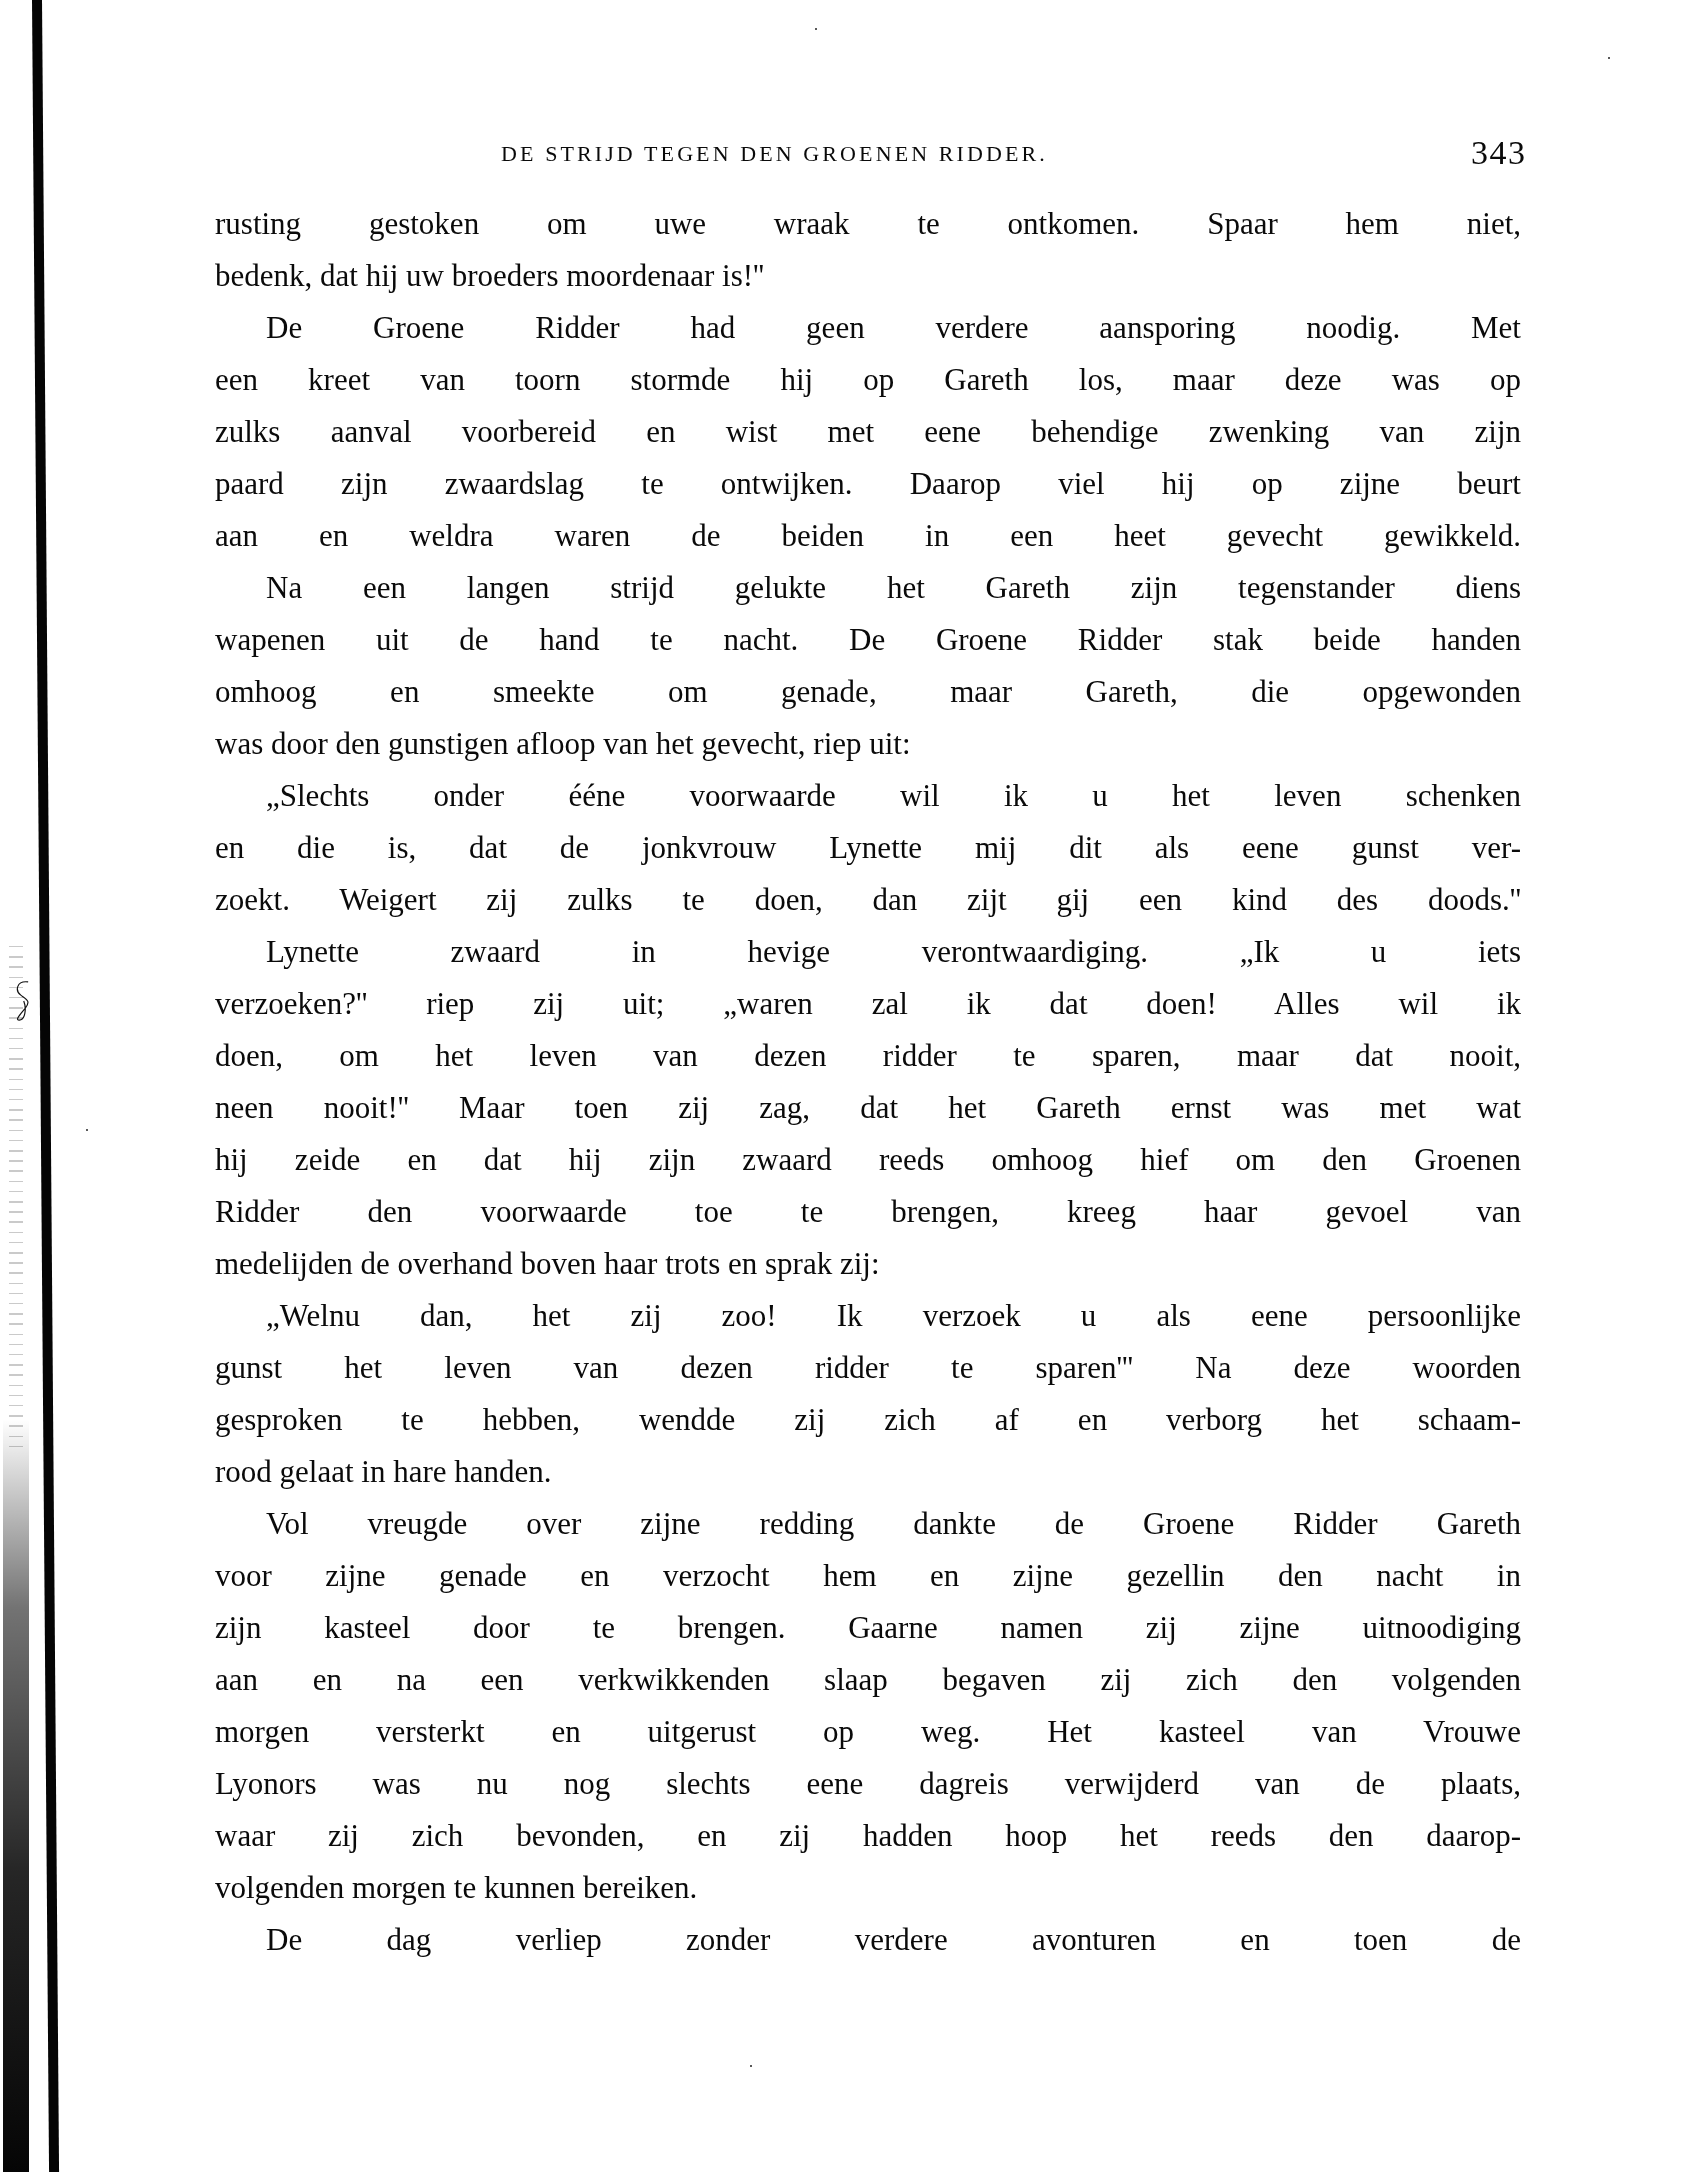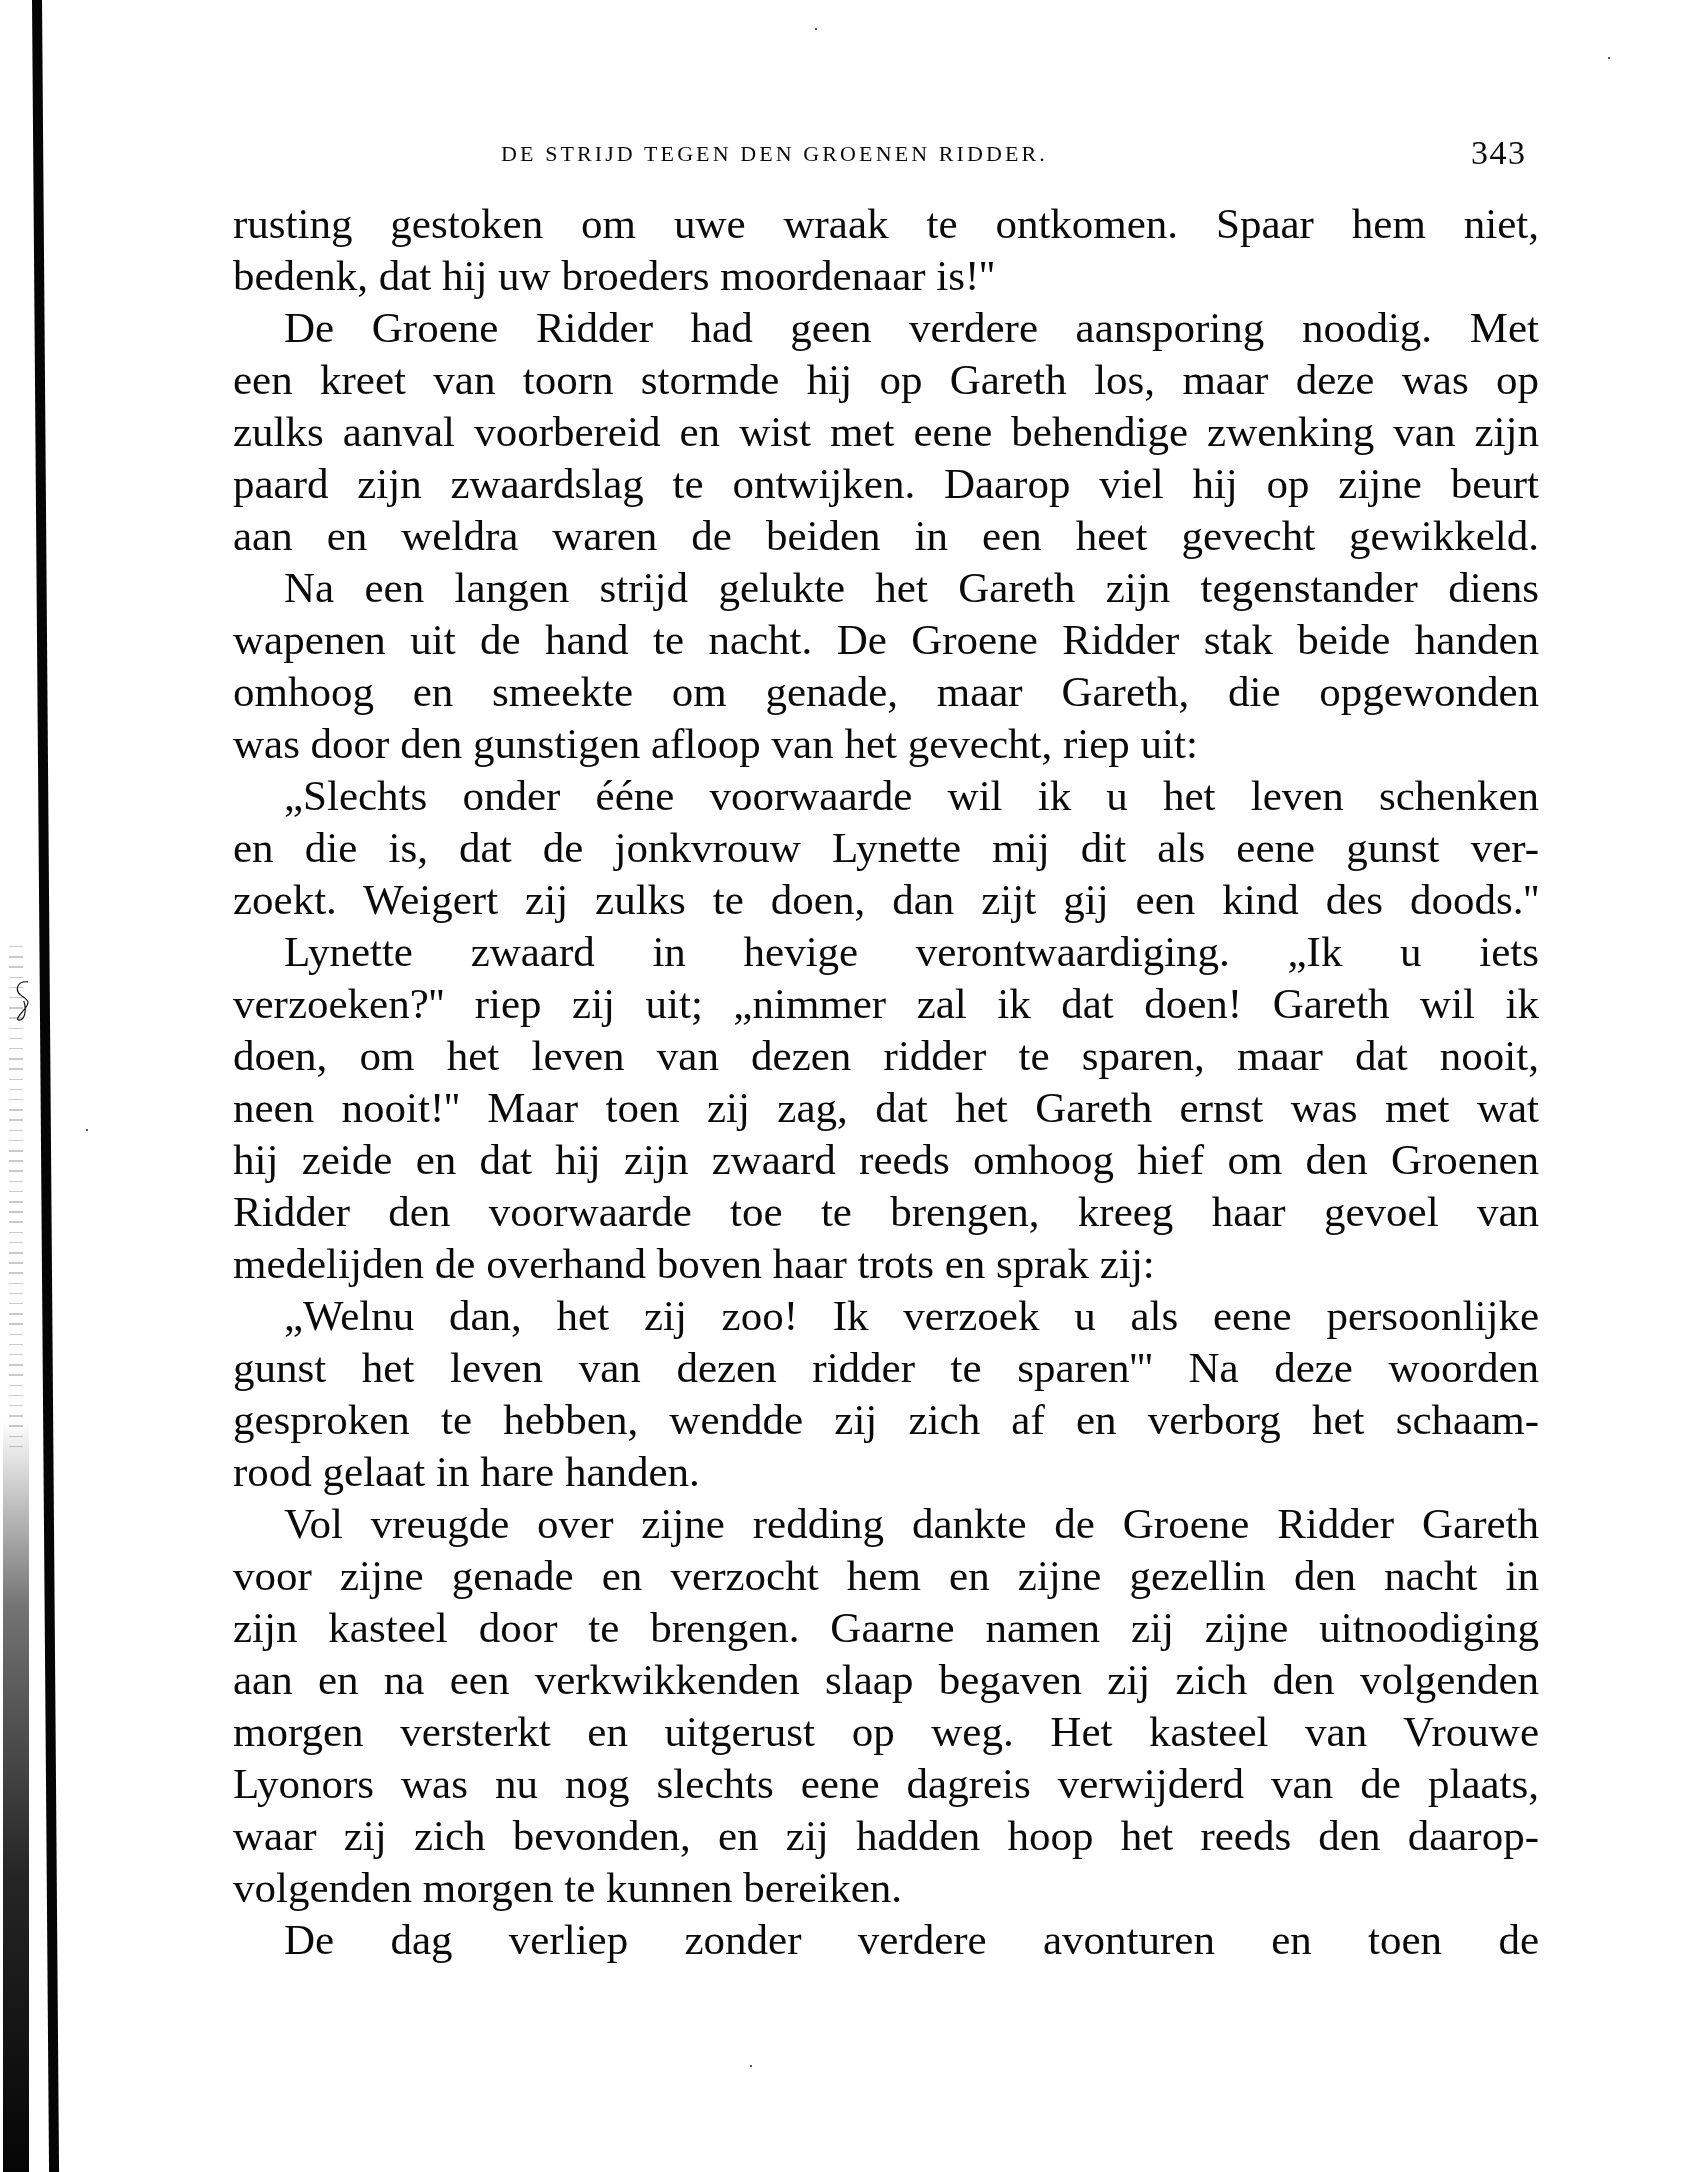--- a/index.html
+++ b/index.html
@@ -75,24 +75,24 @@
     top: 131px;
     font-size: 34px;
     line-height: 44px;
     letter-spacing: 1.5px;
     white-space: nowrap;
   }
 
   
   .text-block {
     position: absolute;
-    left: 233px;
+    left: 215px;
     top: 198px;
     width: 1306px;
-    font-size: 43px;
+    font-size: 31px;
     line-height: 52px;
     font-family: Liberation Serif, serif;
   }
   .paragraph {
     margin: 0;
   }
   .line {
     display: block;
     height: 52px;
     white-space: nowrap;
@@ -147,21 +147,21 @@
       <span class="line">omhoog en smeekte om genade, maar Gareth, die opgewonden</span>
       <span class="line last">was door den gunstigen afloop van het gevecht, riep uit:</span>
     </div>
     <div class="paragraph">
       <span class="line first">„Slechts onder ééne voorwaarde wil ik u het leven schenken</span>
       <span class="line">en die is, dat de jonkvrouw Lynette mij dit als eene gunst ver-</span>
       <span class="line forced-justify">zoekt. Weigert zij zulks te doen, dan zijt gij een kind des doods.''</span>
     </div>
     <div class="paragraph">
       <span class="line first">Lynette zwaard in hevige verontwaardiging. „Ik u iets</span>
-      <span class="line">verzoeken?'' riep zij uit; „nimmer zal ik dat doen! Gareth wil ik</span>
+      <span class="line">verzoeken?'' riep zij uit; „waren zal ik dat doen! Alles wil ik</span>
       <span class="line">doen, om het leven van dezen ridder te sparen, maar dat nooit,</span>
       <span class="line">neen nooit!'' Maar toen zij zag, dat het Gareth ernst was met wat</span>
       <span class="line">hij zeide en dat hij zijn zwaard reeds omhoog hief om den Groenen</span>
       <span class="line">Ridder den voorwaarde toe te brengen, kreeg haar gevoel van</span>
       <span class="line last">medelijden de overhand boven haar trots en sprak zij:</span>
     </div>
     <div class="paragraph">
       <span class="line first">„Welnu dan, het zij zoo! Ik verzoek u als eene persoonlijke</span>
       <span class="line">gunst het leven van dezen ridder te sparen''' Na deze woorden</span>
       <span class="line">gesproken te hebben, wendde zij zich af en verborg het schaam-</span>

